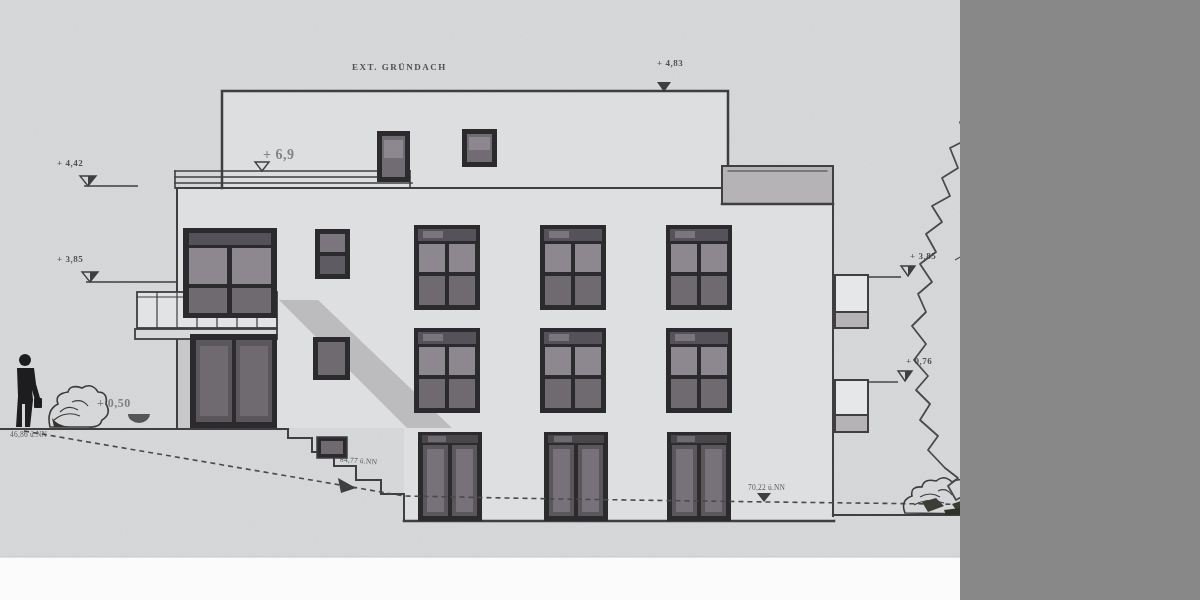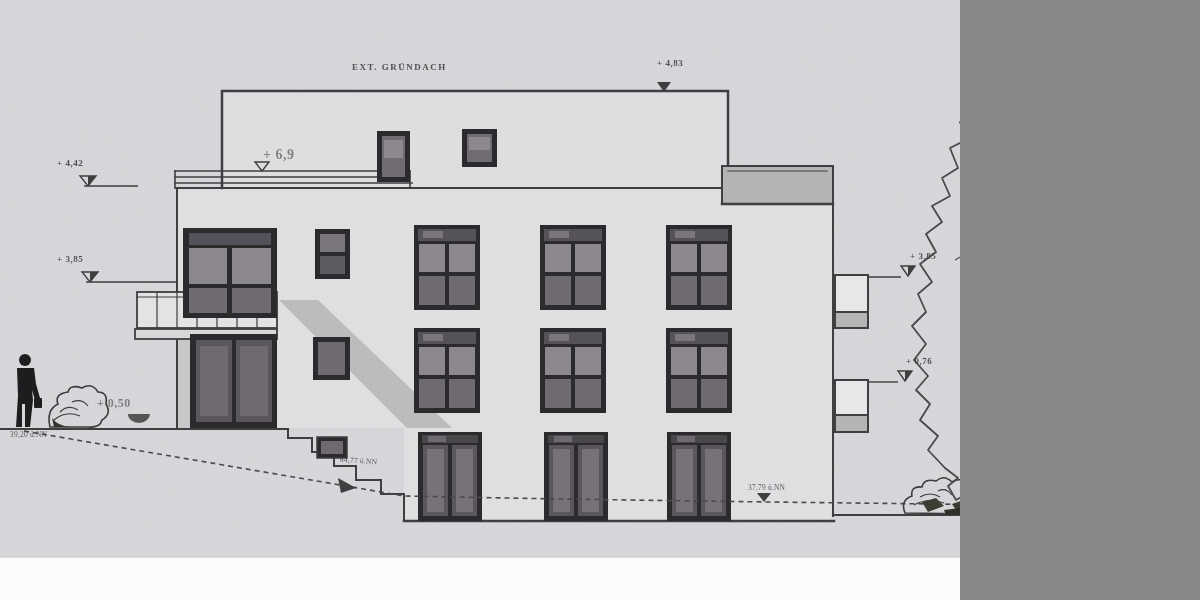--- a/index.html
+++ b/index.html
@@ -226,18 +226,18 @@
   <path d="M0,557 H1200" stroke="#c6c7c8" stroke-width="1"></path>
   <rect x="1193" y="0" width="7" height="557" style="fill:var(--white,#fbfbfb)" opacity="0.9"></rect>
 </svg>
 
   <span class="lbl note" style="left:352px;top:62px">EXT. GRÜNDACH</span>
   <span class="lbl" style="left:657px;top:58px">+ 4,83</span>
   <span class="lbl" style="left:57px;top:158px">+ 4,42</span>
   <span class="lbl faint" style="left:263px;top:147px;font-size:14px">+ 6,9</span>
   <span class="lbl" style="left:57px;top:254px">+ 3,85</span>
   <span class="lbl faint" style="left:97px;top:396px;font-size:12px">+ 0,50</span>
-  <span class="lbl small" style="left:10px;top:430px">39,20 ü.NN</span>
+  <span class="lbl small" style="left:10px;top:430px">46,86 ü.NN</span>
   <span class="lbl small" style="left:340px;top:456px;transform:rotate(4deg)">84,77 ü.NN</span>
-  <span class="lbl small" style="left:748px;top:483px">37,79 ü.NN</span>
+  <span class="lbl small" style="left:748px;top:483px">70,22 ü.NN</span>
   <span class="lbl" style="left:910px;top:251px">+ 3,85</span>
   <span class="lbl" style="left:906px;top:356px">+ 0,76</span>
 </div>
 
 </body></html>

